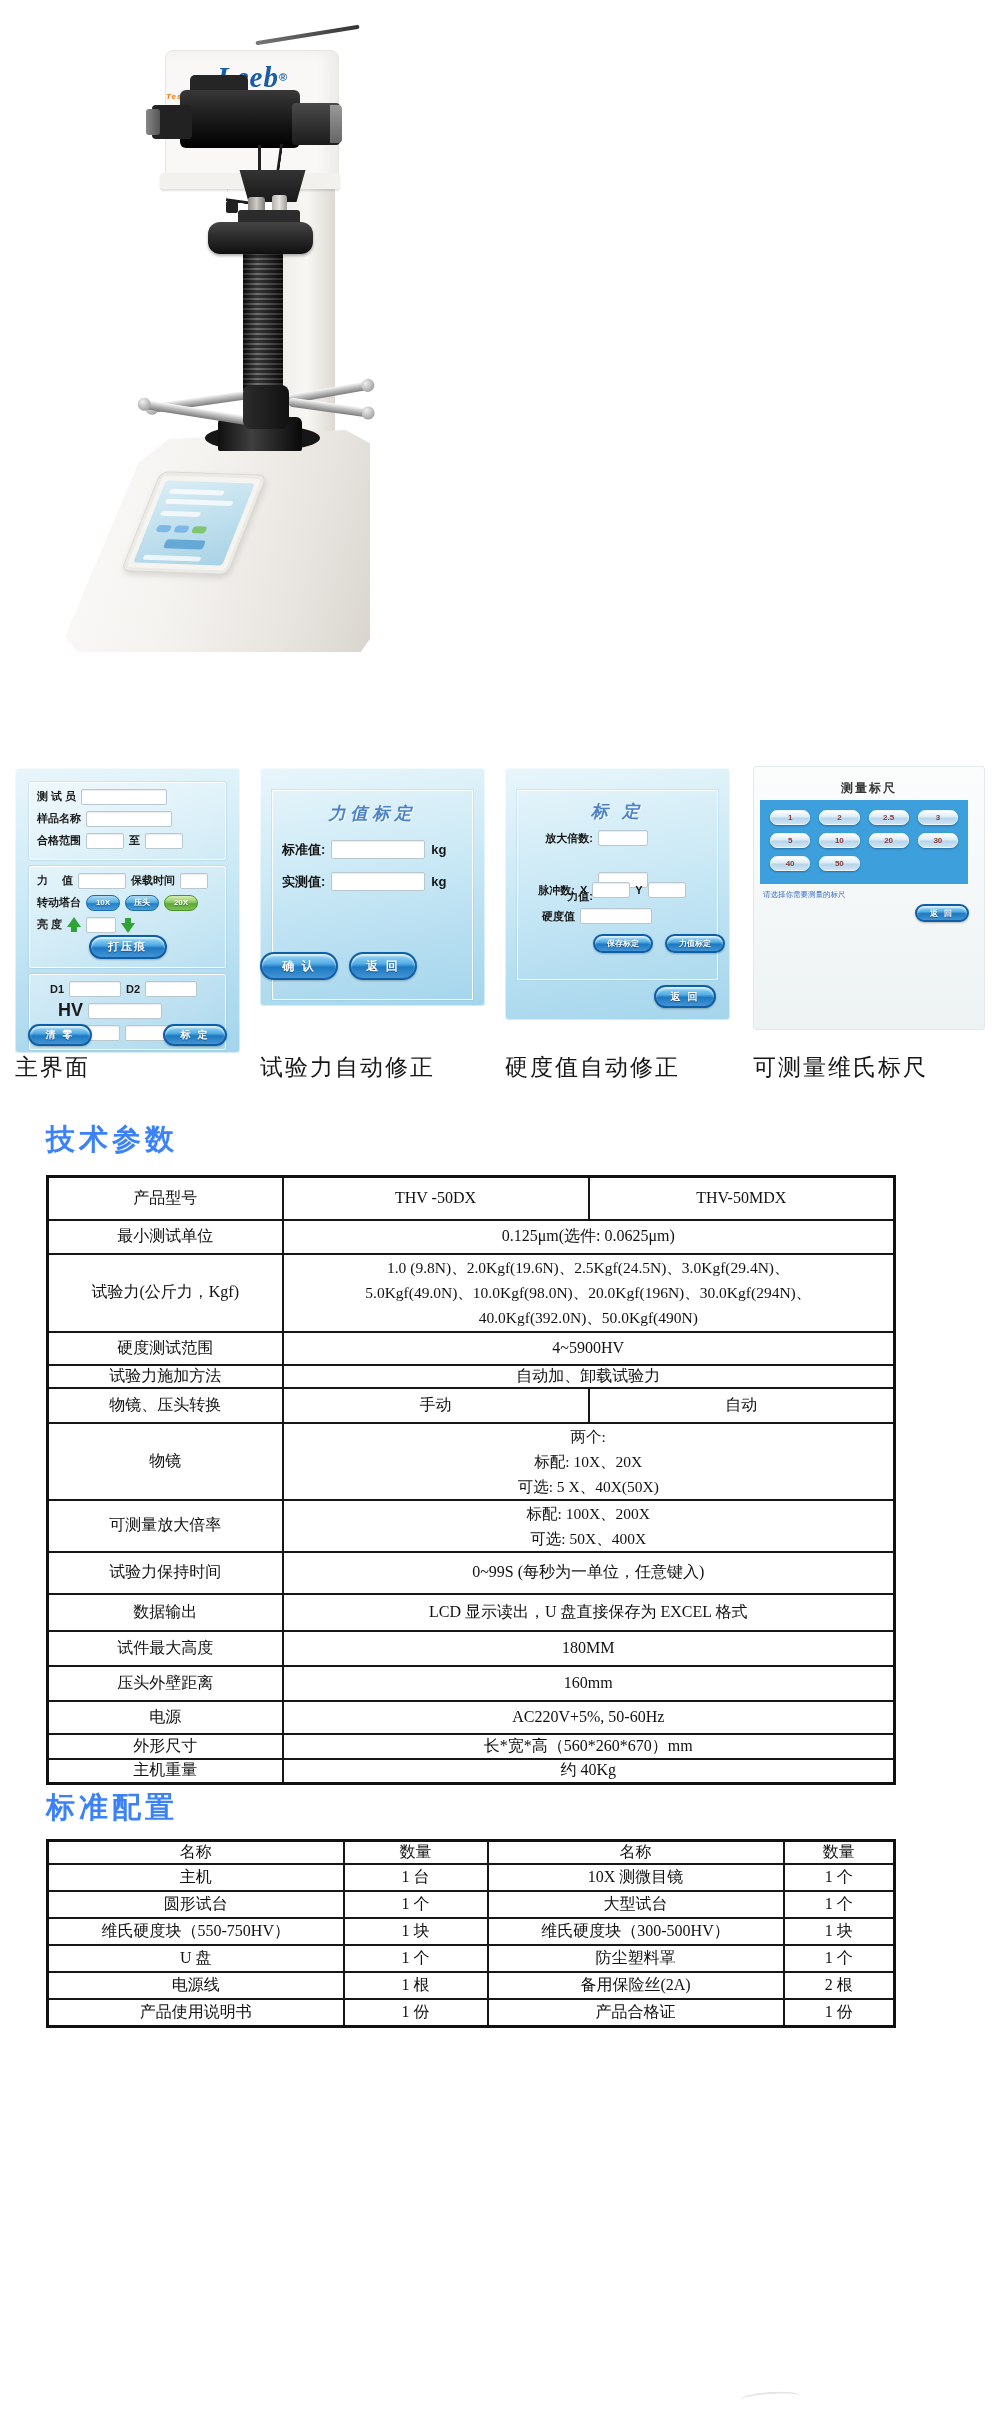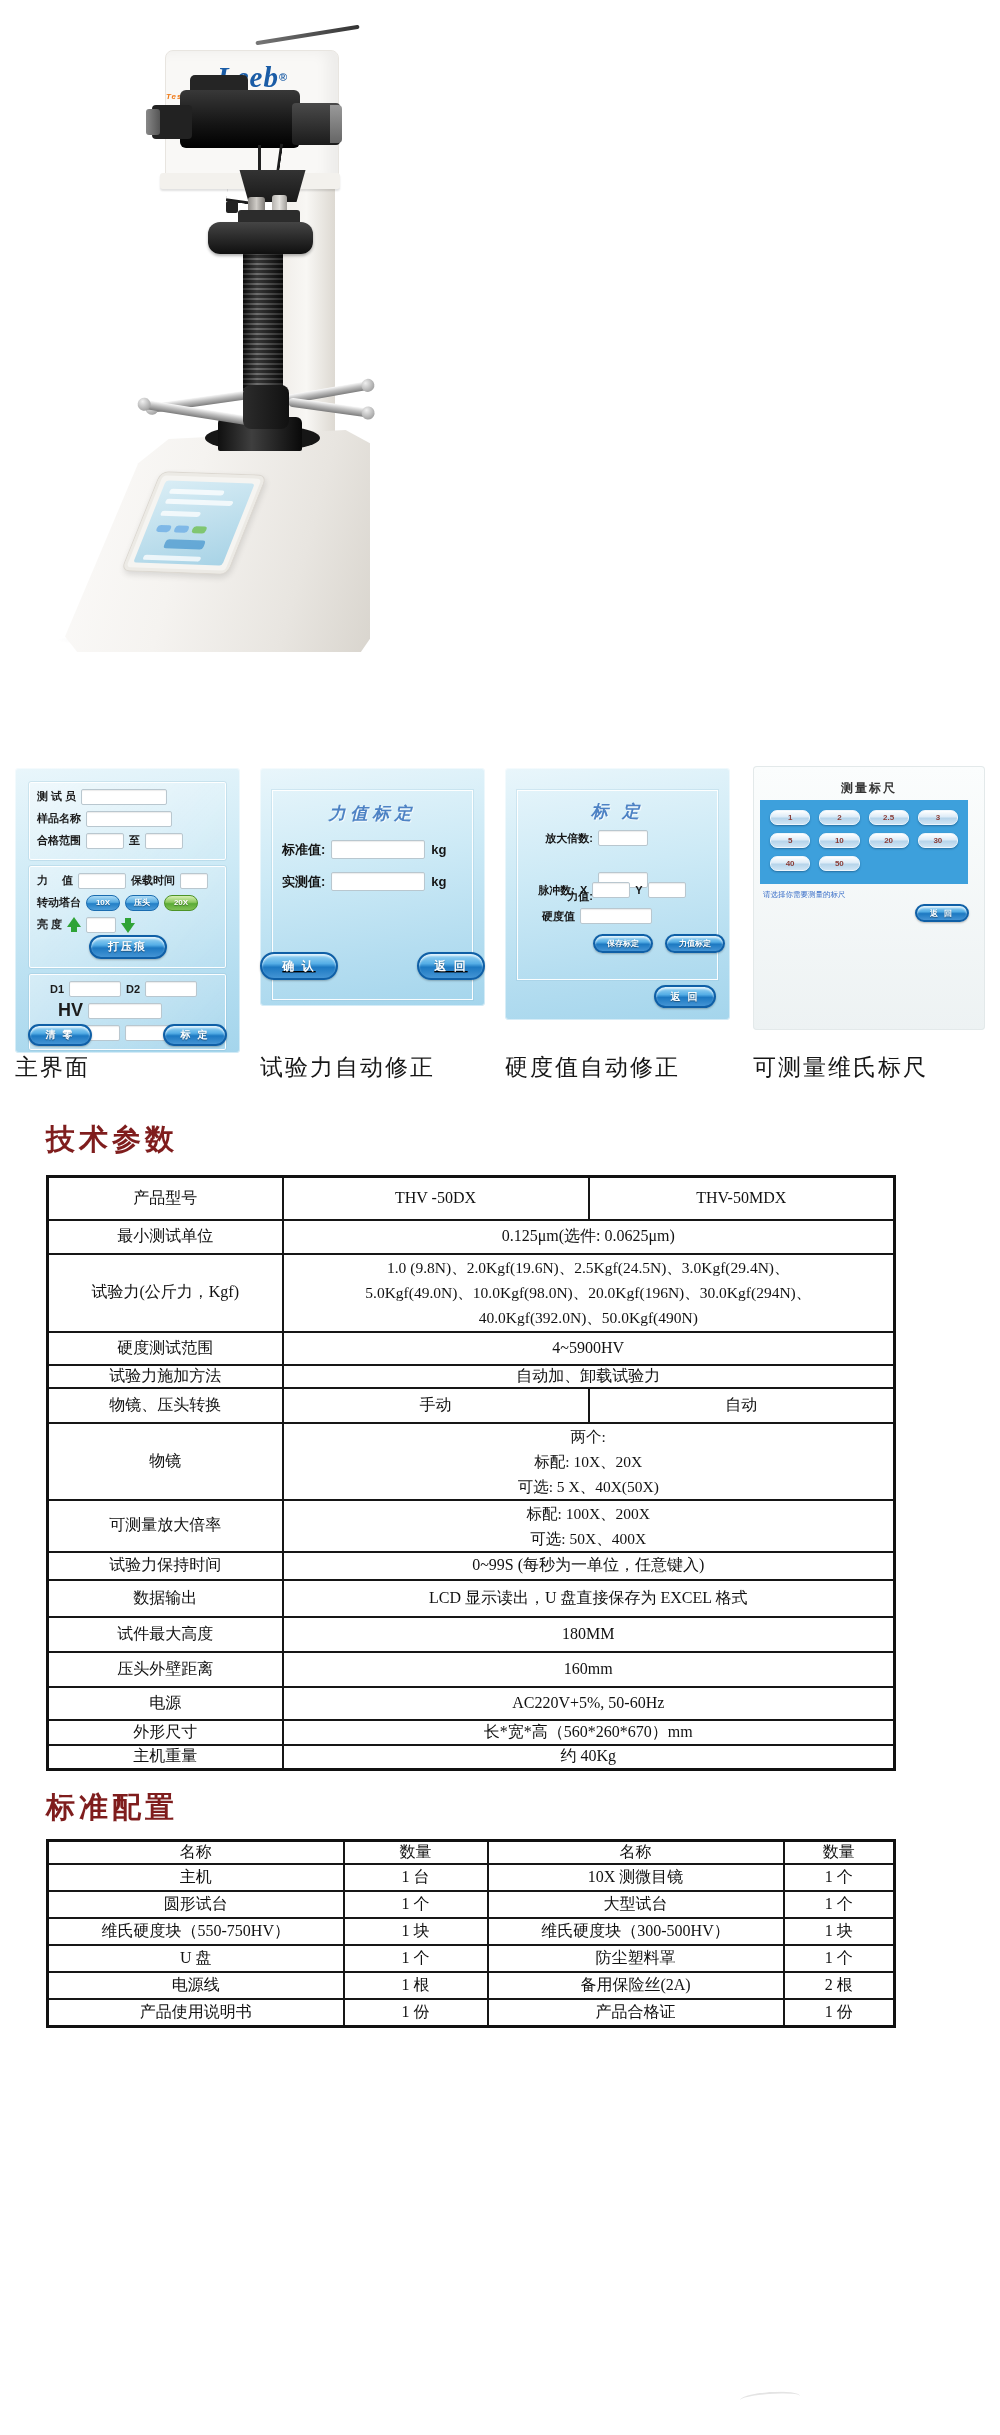--- a/index.html
+++ b/index.html
@@ -78,37 +78,37 @@
   .foot.left{left:13px;} .foot.right{right:13px;}
   .arr{position:relative;width:14px;height:16px;display:inline-block;}
   .arr .head{position:absolute;left:0;top:0;width:0;height:0;border-left:7px solid transparent;border-right:7px solid transparent;border-bottom:10px solid #2fa336;}
   .arr .stem{position:absolute;left:4px;top:9px;width:6px;height:6px;background:#2fa336;}
   .arr.down{transform:rotate(180deg);}
   .inner{position:absolute;left:12px;right:12px;top:22px;bottom:6px;border:1px solid rgba(255,255,255,.95);outline:1px solid rgba(130,180,205,.2);}
   .ptitle{position:absolute;left:0;right:0;top:14px;text-align:center;font-family:"Liberation Serif",serif;font-style:italic;font-weight:bold;font-size:17px;letter-spacing:5px;color:#4d82c4;text-shadow:1px 1px 1px rgba(255,255,255,.8);}
   .crow{position:absolute;left:10px;display:flex;align-items:center;gap:6px;}
   .clbl{font-size:13px;font-weight:bold;color:#151515;}
   .unit{font-size:13px;font-weight:bold;color:#151515;}
-  .btnrow{position:absolute;left:0;right:0;display:flex;justify-content:space-between;gap:2px;text-decoration:underline;}
+  .btnrow{position:absolute;left:0;right:0;display:flex;justify-content:flex-start;gap:11px;}
   .oval.md{width:74px;height:24px;font-size:12px;}
   .oval.md2{width:64px;height:24px;font-size:12px;}
   .p3row{position:absolute;display:flex;align-items:center;gap:5px;}
   .rlbl{font-size:11px;font-weight:bold;color:#151515;text-align:right;display:inline-block;}
   .oval.tiny{width:56px;height:15px;font-size:8px;letter-spacing:0;}
   .oval.back3{position:absolute;right:14px;bottom:12px;width:58px;height:19px;font-size:10px;}
   .p4title{position:absolute;left:0;right:0;top:14px;text-align:center;font-size:12px;font-weight:bold;color:#333;letter-spacing:2px;}
   .bluebox{position:absolute;left:7px;top:34px;width:208px;height:84px;background:#3da0dc;display:grid;grid-template-columns:repeat(4,1fr);gap:8px 9px;padding:10px 10px 14px 10px;box-sizing:border-box;align-content:start;}
   .scale-pill{display:flex;align-items:center;justify-content:center;height:13px;border-radius:7px;background:linear-gradient(180deg,#ffffff,#dcebf7 45%,#b6d4ea 55%,#cfe4f4);border:1px solid #eef6fc;box-shadow:0 1px 2px rgba(10,50,90,.45);font-size:8px;font-weight:bold;color:#8a3c36;}
   .hint{position:absolute;left:10px;top:124px;font-size:7.5px;color:#3a6fc8;}
   .oval.back4{position:absolute;right:16px;top:138px;width:50px;height:14px;font-size:8px;}
   .cap{position:absolute;top:1052px;height:32px;text-align:left;font-family:"Liberation Serif","DejaVu Serif",serif;font-size:23px;color:#161616;letter-spacing:2px;}
   .cap1{left:15px;width:225px;} .cap2{left:260px;width:225px;} .cap3{left:505px;width:225px;} .cap4{left:753px;width:232px;}
 
   
-  .secthead{position:absolute;left:46px;font-family:"Liberation Serif","DejaVu Serif",serif;font-size:29px;font-weight:600;color:#7f1d1d;letter-spacing:4px;}
+  .secthead{position:absolute;left:46px;font-family:"Liberation Serif","DejaVu Serif",serif;font-size:29px;font-weight:600;color:#3b82f6;letter-spacing:4px;}
   .h-tech{top:1120px;} .h-cfg{top:1788px;}
   table{border-collapse:collapse;position:absolute;left:46px;table-layout:fixed;}
   .tech{top:1175px;width:849px;} .cfg{top:1839px;width:849px;}
   td,th{border:2px solid #161616;text-align:center;vertical-align:middle;font-family:"Liberation Serif","DejaVu Serif",serif;font-size:16px;color:#111;padding:0 6px;overflow:hidden;}
   table{border:3px solid #111;}
   th{font-weight:normal;}
   .mline div{line-height:25px;font-size:15.5px;}
   .smudge{position:absolute;left:740px;top:2392px;width:60px;height:10px;border-top:2px solid #cfcfcf;border-radius:50%;opacity:.55;transform:rotate(-4deg);}
 </style>
 </head>
@@ -347,21 +347,21 @@
       <div>可选: 5 X、40X(50X)</div>
     </td>
   </tr>
   <tr style="height:52px;">
     <td>可测量放大倍率</td>
     <td colspan="2" class="mline">
       <div>标配: 100X、200X</div>
       <div>可选: 50X、400X</div>
     </td>
   </tr>
-  <tr style="height:28px;">
+  <tr style="height:42px;">
     <td>试验力保持时间</td>
     <td colspan="2">0~99S (每秒为一单位，任意键入)</td>
   </tr>
   <tr style="height:37px;">
     <td>数据输出</td>
     <td colspan="2">LCD 显示读出，U 盘直接保存为 EXCEL 格式</td>
   </tr>
   <tr style="height:35px;">
     <td>试件最大高度</td>
     <td colspan="2">180MM</td>

